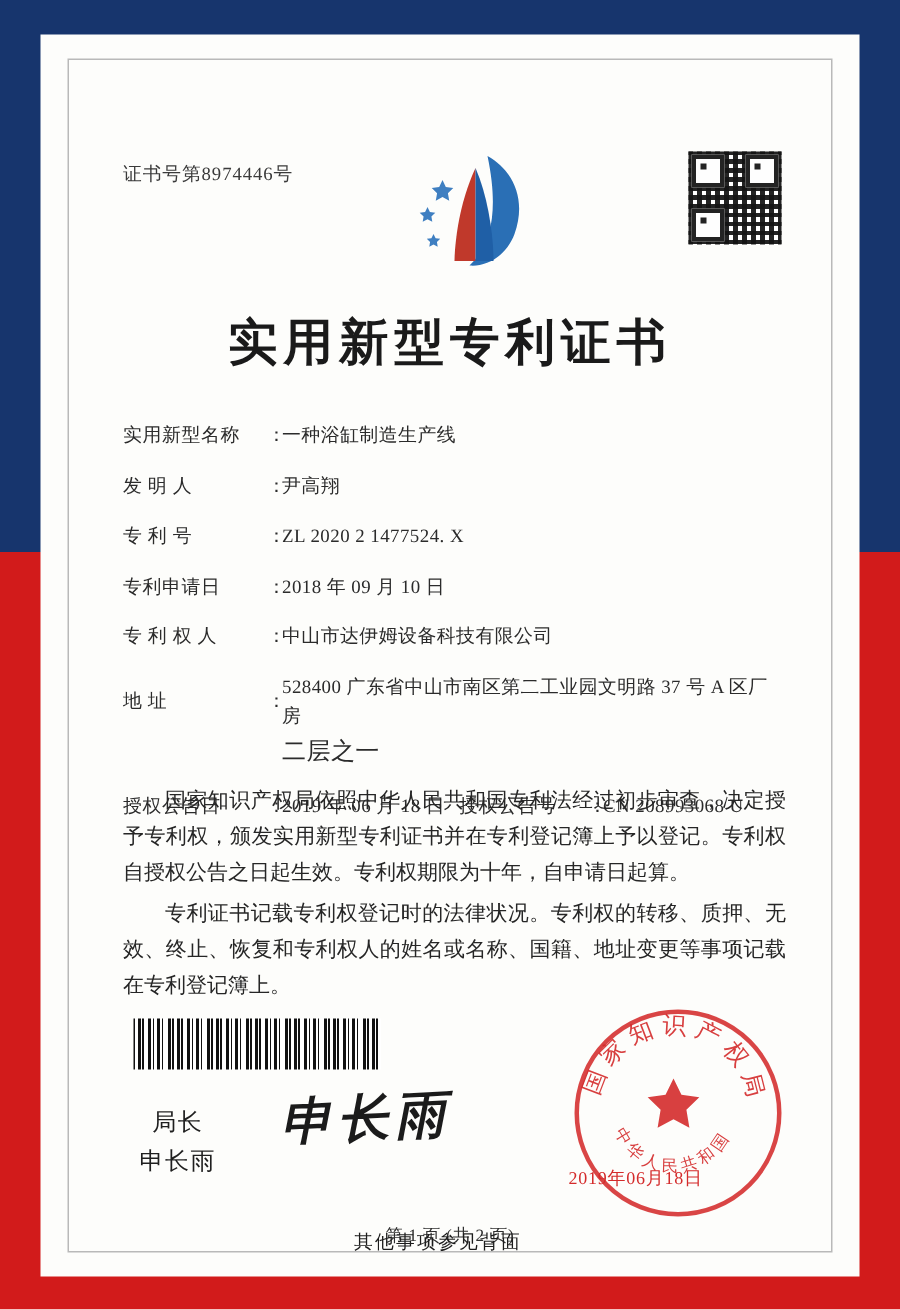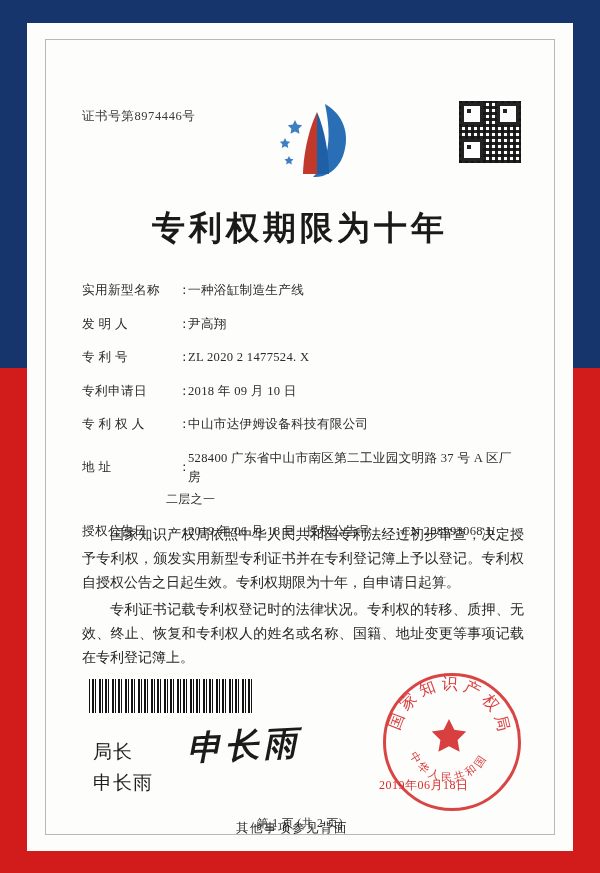--- a/index.html
+++ b/index.html
@@ -146,25 +146,25 @@
   }
   .field-colon {
     width: 10px;
     flex: 0 0 10px;
   }
   .field-value {
     flex: 1 1 auto;
     letter-spacing: 0.3px;
   }
   .field-value2 {
-    margin-left: 84px;
+    margin-left: 106px;
     margin-top: -12px;
     margin-bottom: 14px;
     letter-spacing: 0.3px;
-    font-size: 12px;
+    font-size: 16px;
   }
   .row-dual {
     display: flex;
     align-items: flex-start;
     margin-bottom: 10px;
     justify-content: space-between;
   }
   .dual-left {
     flex: 0 0 224px;
     display: flex;
@@ -208,24 +208,25 @@
       #111 6px 7px, #fff 7px 10px,
       #111 10px 12px, #fff 12px 13px
     );
   }
 
   
   .sig-label {
     position: absolute;
     left: 66px;
     top: 713px;
-    font-size: 19px;
+    font-size: 16px;
     color: #1f1f1f;
     line-height: 1.65;
     letter-spacing: 1px;
+    text-align: center;
   }
   .sig-script {
     position: absolute;
     left: 160px;
     top: 700px;
     font-size: 34px;
     color: #1b1b1b;
     font-family: "DejaVu Serif", serif;
     font-style: italic;
     font-weight: bold;
@@ -315,21 +316,21 @@
           <i></i>
         </span>
       <span class="pos tr">
           <i></i>
         </span>
       <span class="pos bl">
           <i></i>
         </span>
     </div>
 
-    <div class="title">专利权期限为十年</div>
+    <div class="title">实用新型专利证书</div>
 
     <div class="fields">
 
       <div class="field-row">
         <span class="field-label">实用新型名称</span>
         <span class="field-colon">：</span>
         <span class="field-value">一种浴缸制造生产线</span>
       </div>
 
       <div class="field-row">

